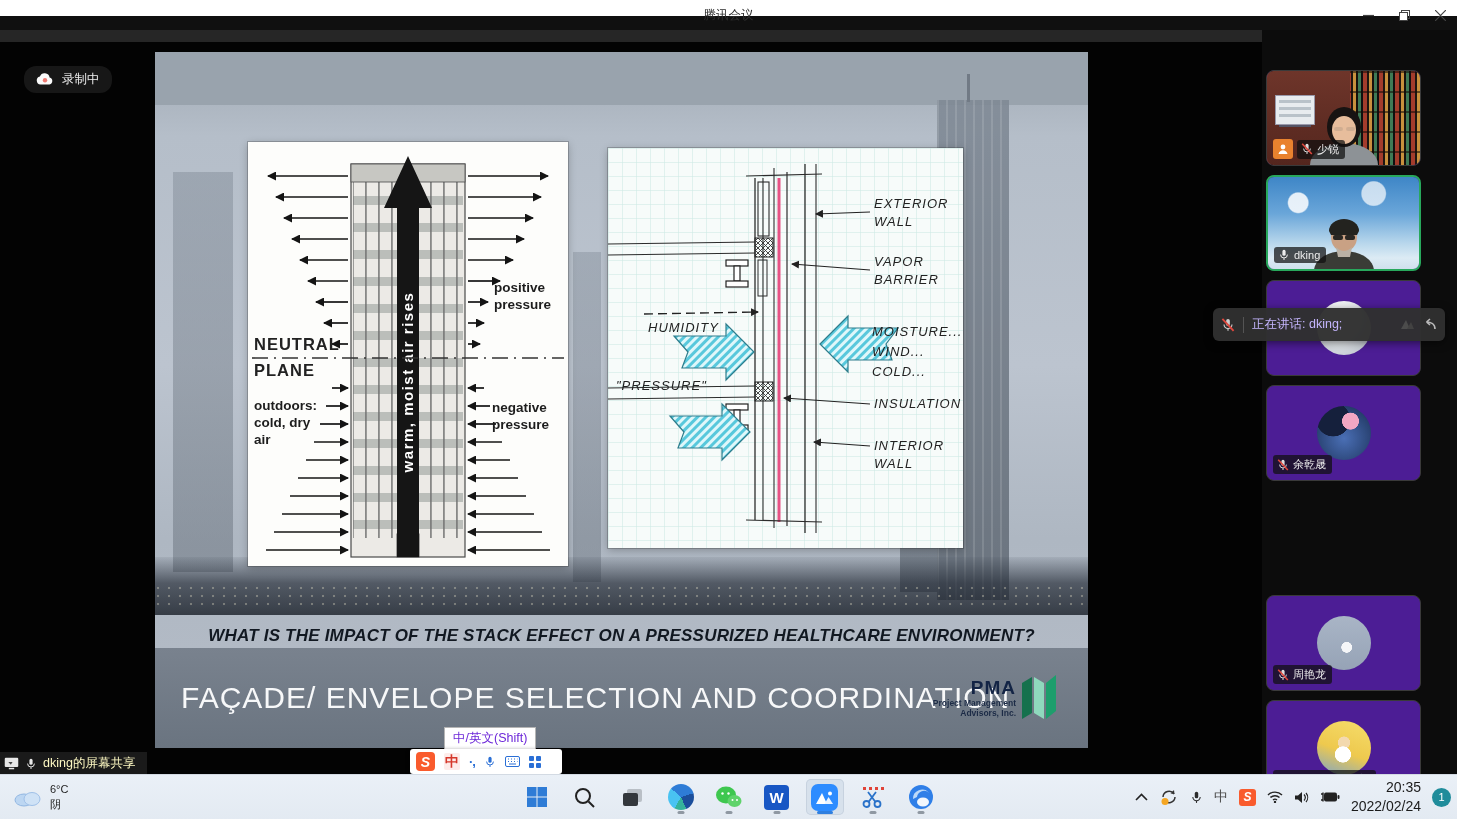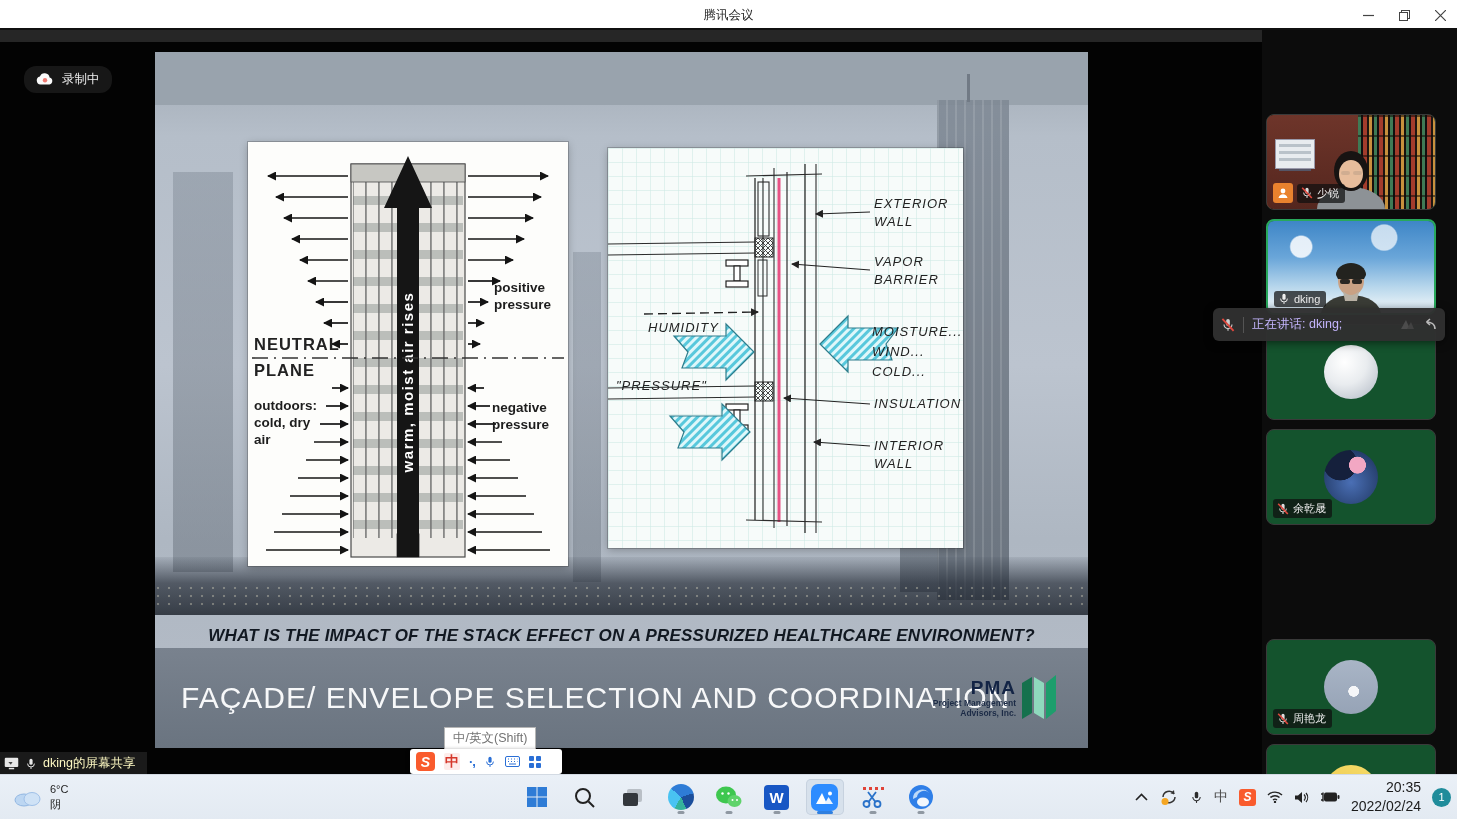--- a/index.html
+++ b/index.html
@@ -1,20 +1,20 @@
 <!DOCTYPE html>
 <html><head>
 <meta charset="utf-8">
 <style>
   html,body{margin:0;padding:0;background:#000;}
   #app{position:relative;width:1457px;height:819px;overflow:hidden;background:#101010;
        font-family:"Liberation Sans","DejaVu Sans",sans-serif;}
 
   
-  .titlebar{position:absolute;top:0;left:0;right:0;height:28px;background:#ffffff;z-index:40;}
+  .titlebar{position:absolute;top:0;left:0;right:0;height:16px;background:#ffffff;z-index:40;}
   .titlebar .title{position:absolute;left:0;right:0;top:0;height:30px;line-height:30px;
        text-align:center;font-size:12.5px;color:#2b2b2b;}
   .win-controls{position:absolute;right:10px;top:0;height:30px;display:flex;align-items:center;gap:22px;z-index:41;}
   .win-btn{width:14px;height:14px;display:flex;align-items:center;justify-content:center;cursor:default;}
 
   
   .contentrow{position:absolute;top:30px;left:0;right:0;bottom:44px;background:#161616;}
   .stage{position:absolute;top:0;left:0;width:1262px;height:745px;background:#030303;}
   .stage-topstrip{position:absolute;top:0;left:0;right:0;height:12px;background:#262626;}
 
@@ -48,22 +48,22 @@
   .pma-abbr{font-size:19px;font-weight:bold;letter-spacing:1px;color:#132445;}
   .pma-line{font-size:8.5px;font-weight:bold;color:#1c2b46;}
 
   .panel{position:absolute;background:#fdfdfb;box-shadow:0 0 0 1px rgba(40,40,40,.25),0 2px 8px rgba(0,0,0,.25);}
   #panel-left{left:93px;top:90px;width:320px;height:424px;}
   #panel-right{left:453px;top:96px;width:355px;height:400px;background:#f6fbf9;}
   .panel svg{display:block;width:100%;height:100%;}
 
   
   .sidebar{position:absolute;top:0;right:0;width:195px;height:745px;background:#0c0c0c;}
-  .tile{position:absolute;left:4px;width:170px;height:96px;background:#14532d;
-       border:1px solid #3a3a3a;border-radius:8px;overflow:hidden;box-sizing:border-box;margin-top:44px;}
+  .tile{position:absolute;left:4px;width:155px;height:96px;background:#4c1d95;
+       border:1px solid #3a3a3a;border-radius:8px;overflow:hidden;box-sizing:border-box;}
   .tile.speaking{border:2px solid #28a85c;}
   .badges{position:absolute;left:6px;bottom:6px;display:flex;align-items:center;gap:4px;z-index:3;}
   .host-badge{width:20px;height:20px;border-radius:3px;background:#e9822e;display:flex;align-items:center;justify-content:center;}
   .name-pill{display:flex;align-items:center;gap:4px;background:rgba(15,15,15,.72);
        border-radius:3px;padding:2px 6px 2px 4px;font-size:11px;color:#ececec;white-space:nowrap;}
   .avatar{position:absolute;left:50%;top:50%;transform:translate(-50%,-50%);width:54px;height:54px;border-radius:50%;}
   .av-moon{background:radial-gradient(circle at 38% 32%,#ffffff 0%,#e9ecef 45%,#c6ccd4 78%,#b3bac2 100%);}
   .av-anime{background:radial-gradient(circle at 62% 28%,#f2a7c3 0 16%,rgba(242,167,195,0) 17%),
        radial-gradient(circle at 30% 25%,#15203c 0 30%,rgba(21,32,60,0) 31%),
        radial-gradient(circle at 50% 60%,#4a6fb5 0%,#27406f 70%,#1b2c4e 100%);}
@@ -98,21 +98,21 @@
   .toast .txt{font-size:12.5px;color:#c4b5fd;flex:1;white-space:nowrap;}
   .toast .tools{display:flex;align-items:center;gap:6px;}
 
   
   .share-banner{position:absolute;left:0;top:722px;height:23px;display:flex;align-items:center;gap:6px;
        background:#1a1a1a;padding:0 12px 0 4px;z-index:6;}
   .share-banner .txt{font-size:12.5px;color:#fef9c3;}
 
   
   .ime-tooltip{position:absolute;left:444px;top:727px;z-index:45;background:#fff;border:1px solid #b5b5b5;
-       padding:2px 8px;font-size:12.5px;color:#737373;}
+       padding:2px 8px;font-size:12.5px;color:#6d28d9;}
   .ime-bar{position:absolute;left:410px;top:749px;width:152px;height:25px;z-index:45;background:#fff;
        border-radius:3px;box-shadow:0 1px 4px rgba(0,0,0,.45);display:flex;align-items:center;gap:9px;padding:0 6px;box-sizing:border-box;}
   .sogou-logo{width:19px;height:19px;border-radius:4px;background:#f95b2d;color:#fff;font-weight:bold;
        font-size:14px;display:flex;align-items:center;justify-content:center;font-style:italic;}
   .ime-mode{font-size:14px;font-weight:bold;color:#d5382b;background:#fdecea;border-radius:2px;padding:0 1px;line-height:17px;}
   .ime-punct{font-size:13px;font-weight:bold;color:#2a6fd6;letter-spacing:-1px;}
 
   
   .taskbar{position:absolute;left:0;right:0;bottom:0;height:44px;background:linear-gradient(180deg,#eaf0f7,#e3eaf2);
        border-top:1px solid #d3dae3;z-index:50;}

